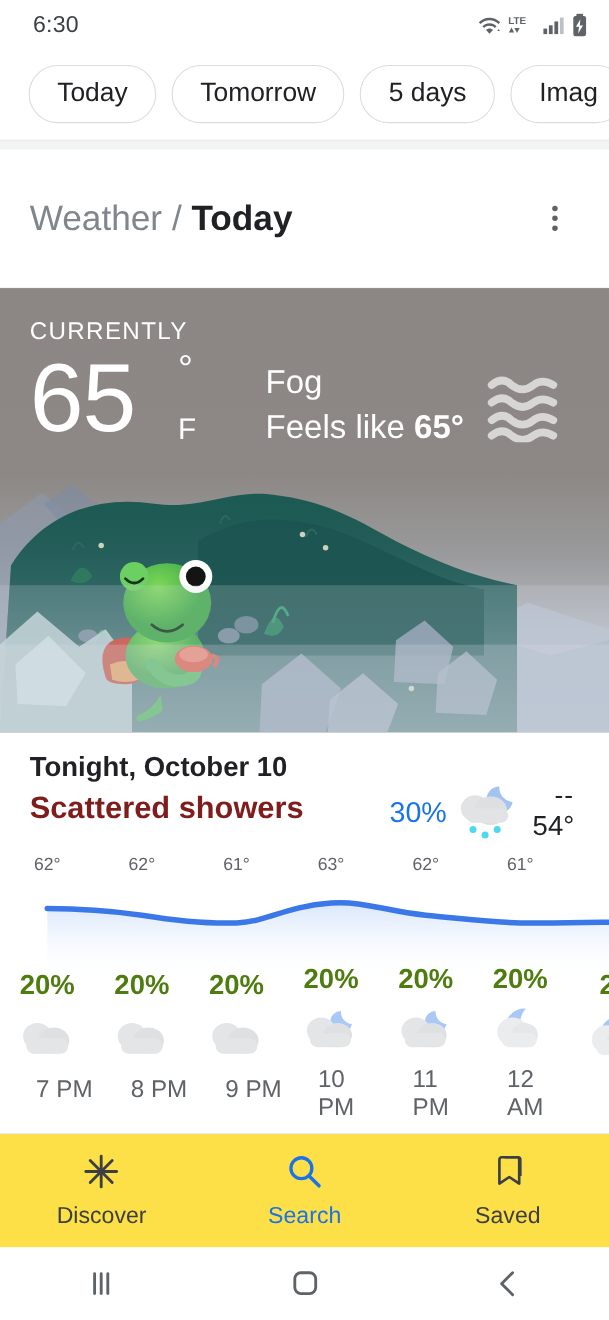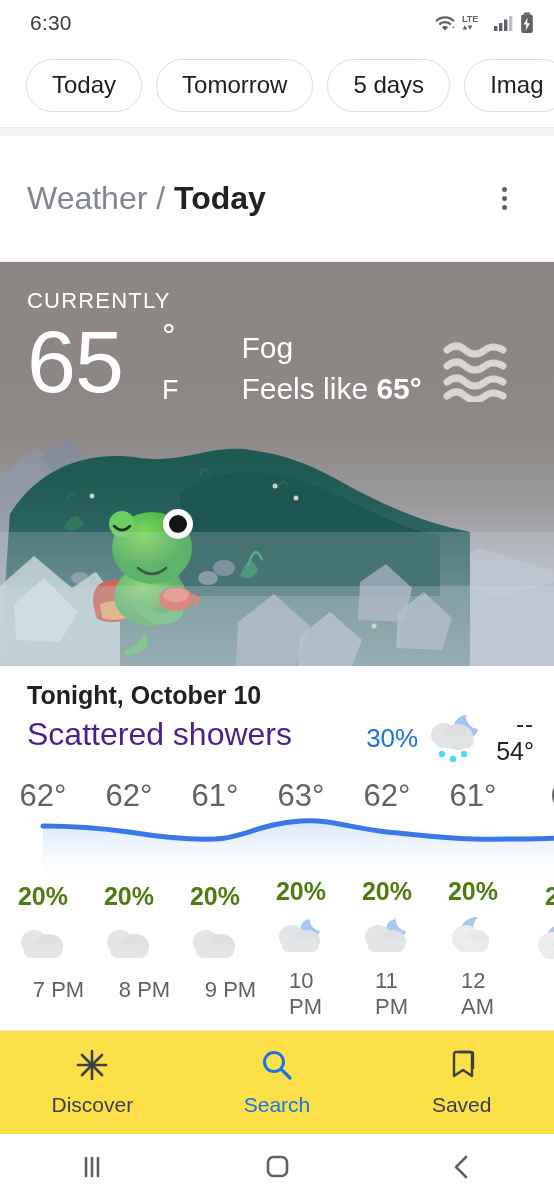--- a/index.html
+++ b/index.html
@@ -82,42 +82,42 @@
   .cond-feels { font-size: 30px; color: #fff; font-weight: 400; line-height: 1.35; }
   .cond-feels b { font-weight: 700; }
   .fog-icon { position: absolute; right: 46px; top: 78px; z-index: 5; }
 
   
   .illus { position: absolute; left: 0; bottom: 0; width: 554px; height: 230px; }
 
   
   .tonight {
     position: absolute; top: 666px; left: 0; width: 554px; height: 104px;
-    background: #fff; display: flex; align-items: center; padding: 0 20px 0 27px;
+    background: #fff; display: flex; align-items: center; padding: 0 32px 0 27px;
   }
   .tonight-left { flex: 1; }
   .tonight-title { font-size: 25px; font-weight: 700; color: #202124; line-height: 1.25; }
-  .tonight-sub { font-size: 32px; font-weight: 400; color: #4c1d95; line-height: 1.35; margin-top: 2px; }
+  .tonight-sub { font-size: 28px; font-weight: 700; color: #7f1d1d; line-height: 1.35; margin-top: 2px; }
   .tonight-right { display: flex; align-items: center; gap: 8px; margin-top: 40px; }
   .precip-big { font-size: 26px; color: #1a73e8; font-weight: 500; }
   .hilo { display: flex; flex-direction: column; align-items: flex-end; line-height: 1.15; }
   .hilo .hi { font-size: 24px; color: #202124; font-weight: 500; letter-spacing: 1px; }
   .hilo .lo { font-size: 25px; color: #202124; font-weight: 500; }
 
   
   .hourly {
     position: absolute; top: 770px; left: 0; width: 554px; height: 250px;
     background: #fff; overflow: hidden;
   }
   .hour-cols { position: absolute; top: 0; left: 0; height: 250px; display: flex; }
   .hcol {
     width: 86px; flex: 0 0 86px; position: relative; height: 250px;
     display: flex; flex-direction: column; align-items: center;
   }
-  .h-temp { font-size: 31px; color: #5f6368; margin-top: 8px; height: 34px; }
+  .h-temp { font-size: 16px; color: #5f6368; margin-top: 8px; height: 34px; }
   .h-spacer { height: 68px; }
   .h-precip { font-size: 25px; color: #4d7c0f; font-weight: 700; margin-top: 2px; }
   .h-icon { height: 62px; display: flex; align-items: center; justify-content: center; margin-top: 2px; }
   .h-time { font-size: 22px; color: #5f6368; margin-top: 2px; margin-left: 31px; }
   .chart-svg { position: absolute; top: 36px; left: 0; width: 630px; height: 74px; }
 
   
   .bottom-nav {
     position: absolute; top: 1030px; left: 0; width: 554px; height: 104px;
     background: #fde047; border-top: 1px solid #e8eaed;

